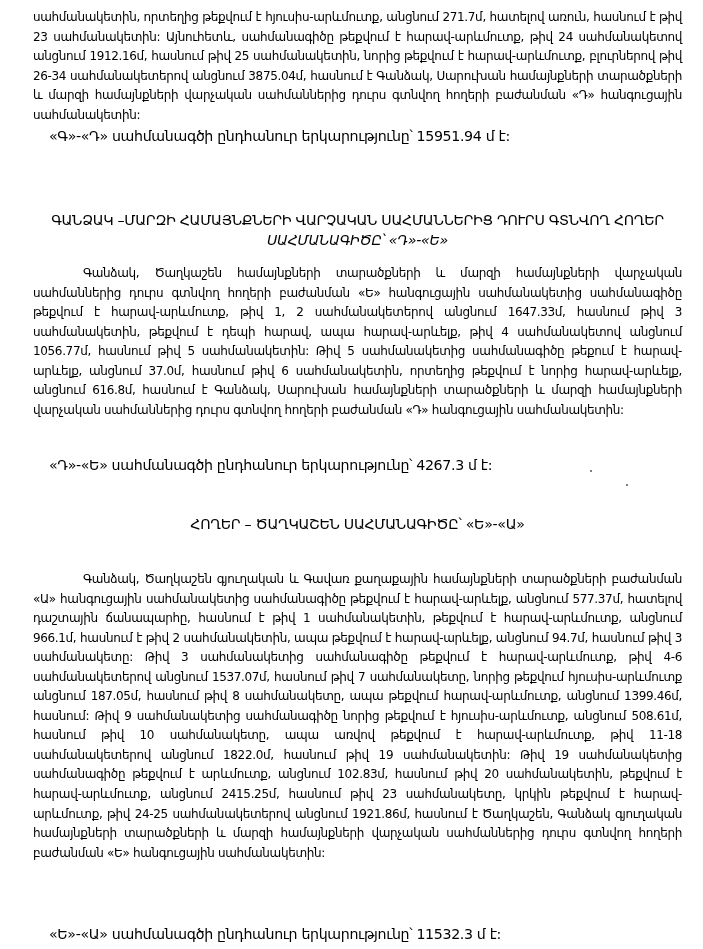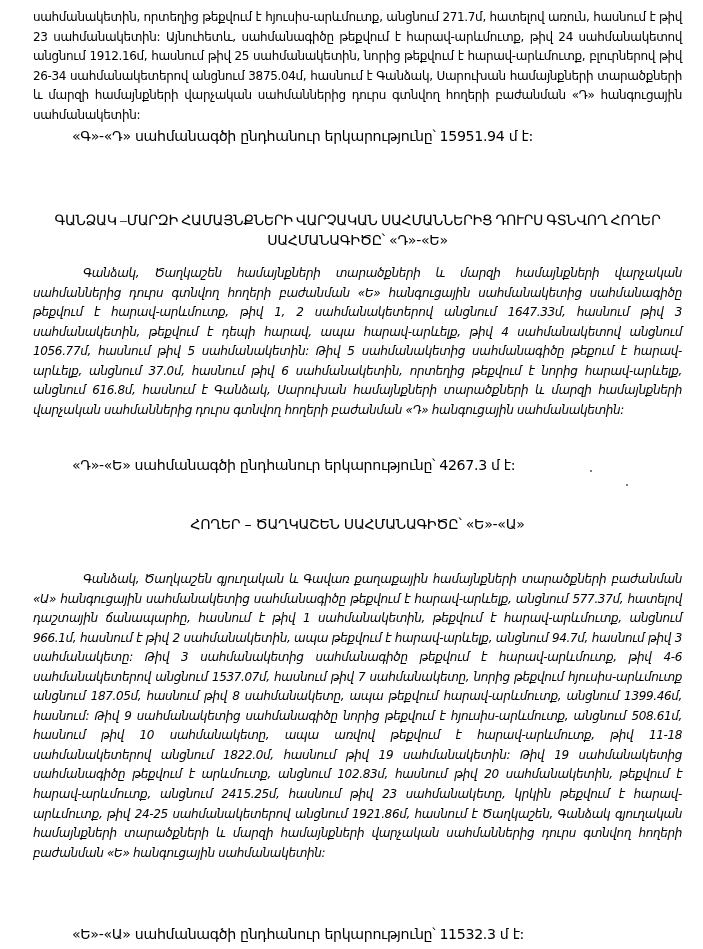--- a/index.html
+++ b/index.html
@@ -7,41 +7,41 @@
     width: 703px; height: 949px; overflow: hidden; position: relative;
     font-family: "DejaVu Sans", "Liberation Sans", sans-serif;
     color: #000000;
   }
   .page { position: absolute; left: 33px; top: 0; width: 649px; }
   .para {
     position: absolute; left: 0; width: 649px;
     font-size: 12px; line-height: 19.55px;
     text-align: justify; letter-spacing: -0.35px; word-spacing: 0px;
   }
-  .para.indent { text-indent: 50px; font-style: italic; }
+  .para.indent { text-indent: 50px; }
   .total {
-    position: absolute; left: 39px; font-size: 14.2px; line-height: 19.55px;
+    position: absolute; left: 16px; font-size: 14.2px; line-height: 19.55px;
     letter-spacing: -0.35px; white-space: nowrap;
   }
   .heading {
     position: absolute; left: 0; width: 649px; text-align: center;
     font-size: 14.2px; line-height: 20px; letter-spacing: -0.3px;
   }
   .dot { position: absolute; width: 2px; height: 2px; background: #555; border-radius: 1px; }
 </style>
 </head>
 <body>
 
 <div class="page">
 
   <p class="para" style="top:8px; margin:0;">սահմանակետին, որտեղից թեքվում է հյուսիս-արևմուտք, անցնում 271.7մ, հատելով առուն, հասնում է թիվ 23 սահմանակետին: Այնուհետև, սահմանագիծը թեքվում է հարավ-արևմուտք, թիվ 24 սահմանակետով անցնում 1912.16մ, հասնում թիվ 25 սահմանակետին, նորից թեքվում է հարավ-արևմուտք, բլուրներով թիվ 26-34 սահմանակետերով անցնում 3875.04մ, հասնում է Գանձակ, Սարուխան համայնքների տարածքների և մարզի համայնքների վարչական սահմաններից դուրս գտնվող հողերի բաժանման «Դ» հանգուցային սահմանակետին:</p>
   <div class="total" style="top:127px;">«Գ»-«Դ» սահմանագծի ընդհանուր երկարությունը՝  15951.94 մ է:</div>
 
-  <div class="heading" style="top:210px;font-family:Liberation Serif, serif;">ԳԱՆՁԱԿ –ՄԱՐԶԻ ՀԱՄԱՅՆՔՆԵՐԻ ՎԱՐՉԱԿԱՆ  ՍԱՀՄԱՆՆԵՐԻՑ ԴՈՒՐՍ ԳՏՆՎՈՂ ՀՈՂԵՐ</div>
-  <div class="heading" style="top:230px;">ՍԱՀՄԱՆԱԳԻԾԸ՝ «Դ»-«Ե»</div>
+  <div class="heading" style="top:210px;">ԳԱՆՁԱԿ –ՄԱՐԶԻ ՀԱՄԱՅՆՔՆԵՐԻ ՎԱՐՉԱԿԱՆ  ՍԱՀՄԱՆՆԵՐԻՑ ԴՈՒՐՍ ԳՏՆՎՈՂ ՀՈՂԵՐ</div>
+  <div class="heading" style="top:230px;font-style:italic;">ՍԱՀՄԱՆԱԳԻԾԸ՝ «Դ»-«Ե»</div>
   <p class="para indent" style="top:264px; margin:0;">Գանձակ, Ծաղկաշեն համայնքների տարածքների և մարզի համայնքների վարչական սահմաններից դուրս գտնվող հողերի բաժանման «Ե»  հանգուցային սահմանակետից սահմանագիծը թեքվում է հարավ-արևմուտք, թիվ 1, 2 սահմանակետերով անցնում 1647.33մ, հասնում թիվ 3 սահմանակետին, թեքվում է դեպի հարավ, ապա հարավ-արևելք, թիվ 4 սահմանակետով անցնում 1056.77մ, հասնում թիվ 5 սահմանակետին: Թիվ 5 սահմանակետից սահմանագիծը թեքում է հարավ-արևելք, անցնում 37.0մ, հասնում թիվ 6 սահմանակետին, որտեղից թեքվում է նորից հարավ-արևելք, անցնում 616.8մ, հասնում է Գանձակ, Սարուխան  համայնքների տարածքների և մարզի համայնքների վարչական սահմաններից դուրս գտնվող հողերի բաժանման «Դ» հանգուցային սահմանակետին:</p>
   <div class="total" style="top:456px;">«Դ»-«Ե» սահմանագծի ընդհանուր երկարությունը՝  4267.3 մ է:</div>
 
   <div class="heading" style="top:514px;">ՀՈՂԵՐ – ԾԱՂԿԱՇԵՆ ՍԱՀՄԱՆԱԳԻԾԸ՝   «Ե»-«Ա»</div>
   <p class="para indent" style="top:570px; margin:0;">Գանձակ, Ծաղկաշեն գյուղական և Գավառ քաղաքային համայնքների տարածքների բաժանման «Ա» հանգուցային սահմանակետից սահմանագիծը թեքվում է հարավ-արևելք, անցնում 577.37մ, հատելով դաշտային ճանապարհը, հասնում է թիվ 1 սահմանակետին, թեքվում է հարավ-արևմուտք, անցնում 966.1մ, հասնում է թիվ 2 սահմանակետին, ապա թեքվում է հարավ-արևելք, անցնում 94.7մ, հասնում թիվ 3 սահմանակետը: Թիվ 3 սահմանակետից սահմանագիծը թեքվում է հարավ-արևմուտք, թիվ 4-6 սահմանակետերով անցնում 1537.07մ, հասնում թիվ 7 սահմանակետը, նորից թեքվում հյուսիս-արևմուտք անցնում 187.05մ, հասնում թիվ 8 սահմանակետը, ապա թեքվում հարավ-արևմուտք, անցնում 1399.46մ, հասնում:  Թիվ 9 սահմանակետից սահմանագիծը նորից թեքվում է հյուսիս-արևմուտք, անցնում 508.61մ, հասնում թիվ 10 սահմանակետը, ապա առվով թեքվում է հարավ-արևմուտք, թիվ 11-18 սահմանակետերով անցնում 1822.0մ, հասնում թիվ 19 սահմանակետին: Թիվ 19 սահմանակետից սահմանագիծը թեքվում է արևմուտք, անցնում 102.83մ, հասնում թիվ 20 սահմանակետին, թեքվում է հարավ-արևմուտք, անցնում 2415.25մ, հասնում թիվ 23 սահմանակետը, կրկին թեքվում է հարավ-արևմուտք, թիվ 24-25 սահմանակետերով անցնում 1921.86մ, հասնում է Ծաղկաշեն, Գանձակ գյուղական համայնքների տարածքների և մարզի համայնքների վարչական սահմաններից դուրս գտնվող հողերի բաժանման «Ե» հանգուցային սահմանակետին:</p>
   <div class="total" style="top:925px;">«Ե»-«Ա» սահմանագծի ընդհանուր երկարությունը՝ 11532.3 մ է:</div>
 </div>
 
 <span class="dot" style="left:590px; top:470px;"></span>
 <span class="dot" style="left:626px; top:484px;"></span>

